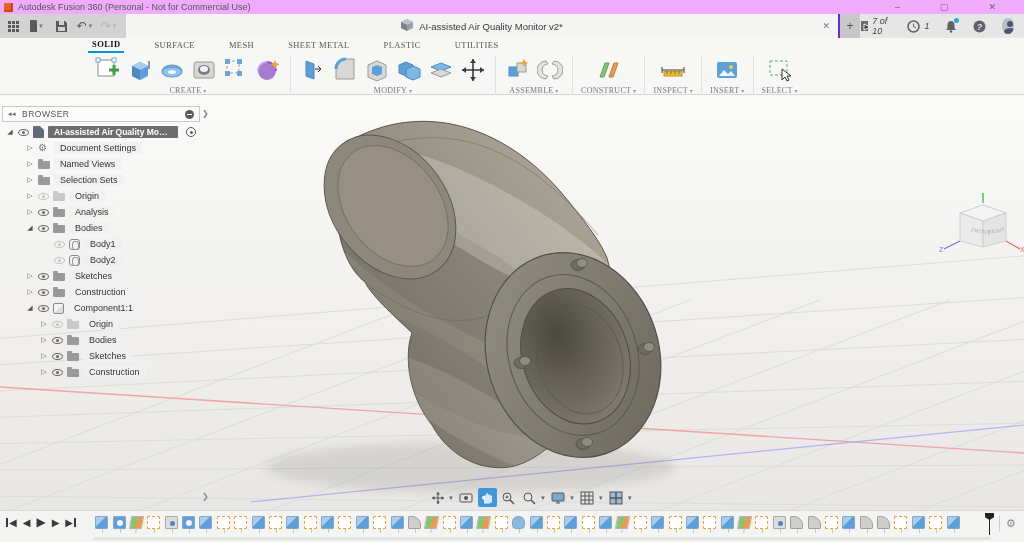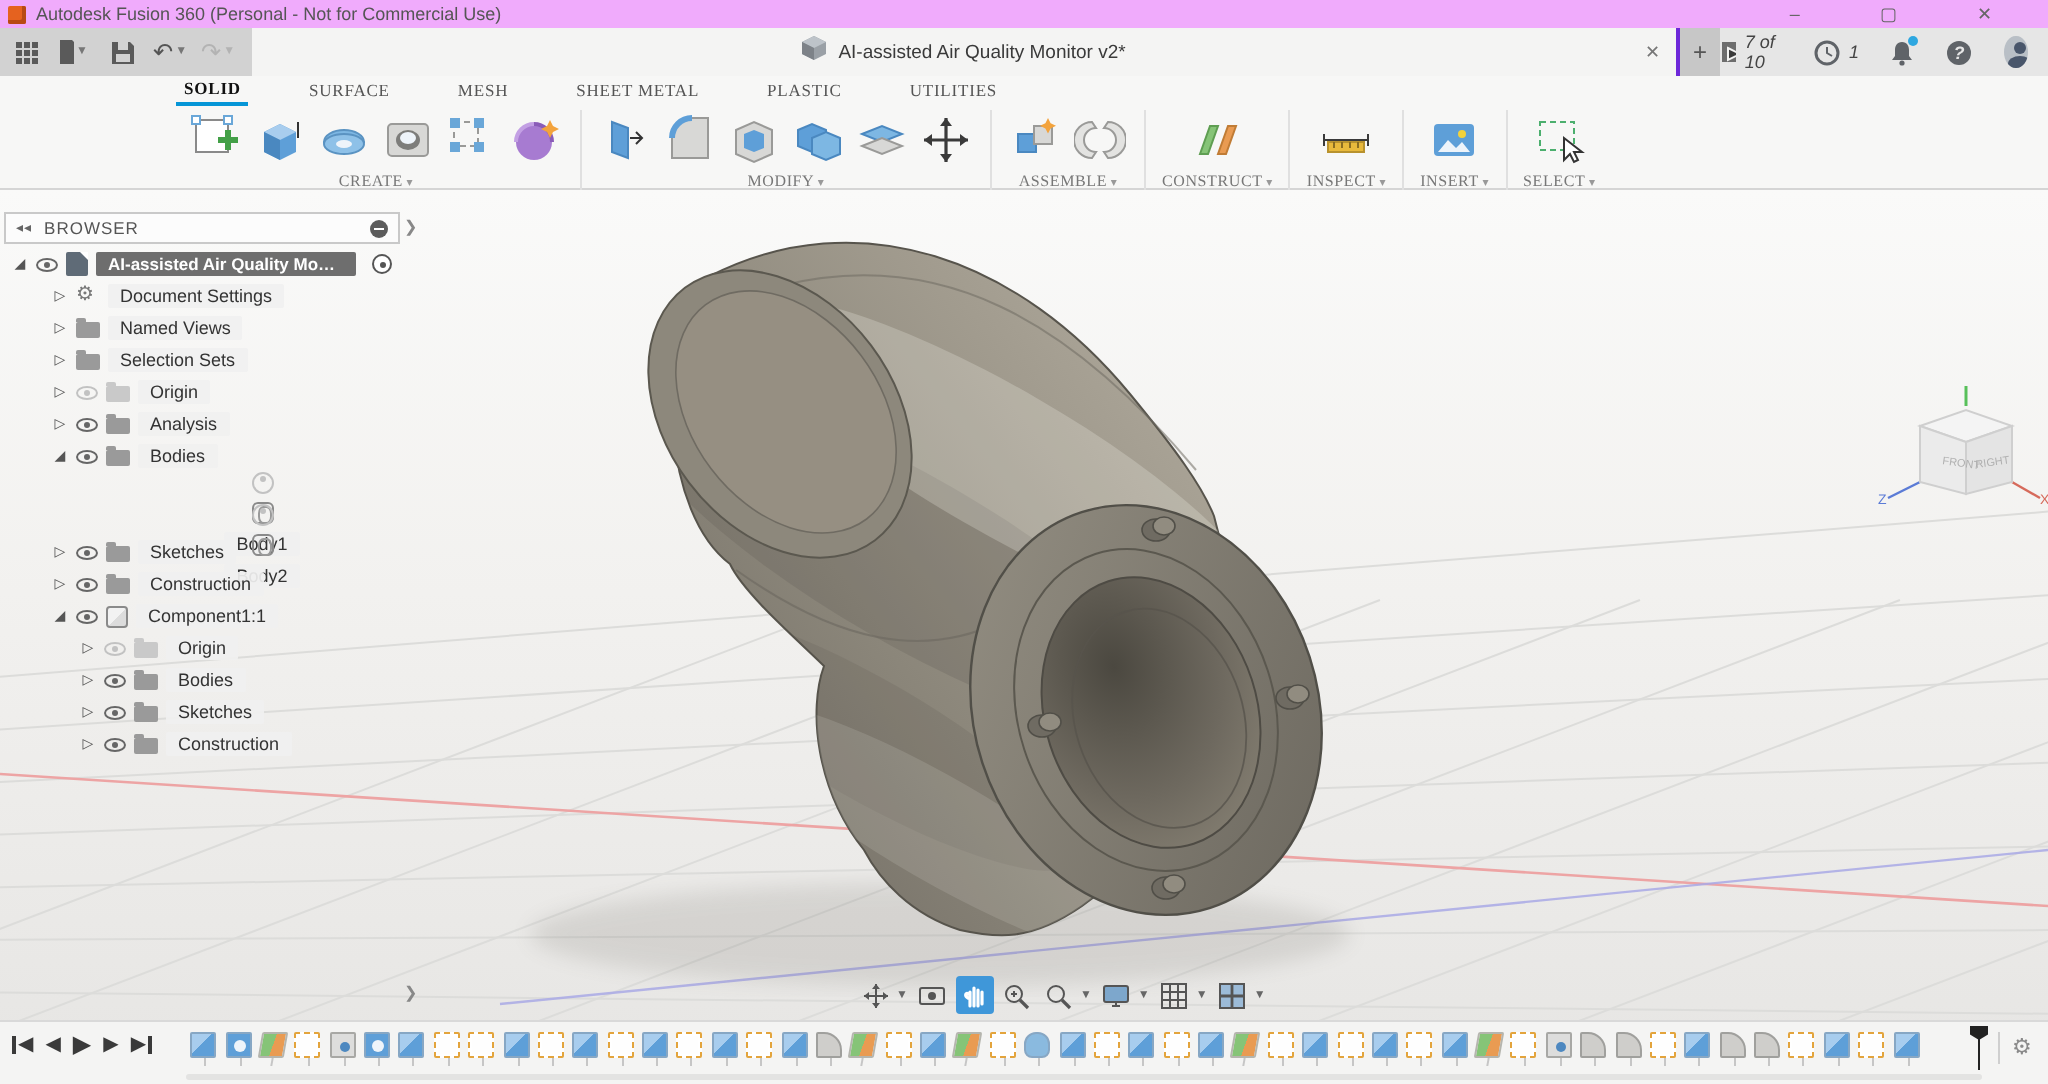--- a/index.html
+++ b/index.html
@@ -63,21 +63,21 @@
   #browser { position:absolute; left:2px; top:96px; width:206px;margin-top:10px; }
   #browser-header { width:198px; height:16px; background:#fcfcfc; border:1px solid #c9c9c9;
     display:flex; align-items:center; font-size:8.5px; color:#555; letter-spacing:.5px; padding:0 5px; }
   #browser-header .collapse { font-size:7px; color:#666; margin-right:6px; }
   .panel-dot { margin-left:auto; width:9px; height:9px; border-radius:50%; background:#5c5c5c; position:relative; }
   .panel-dot::after { content:""; position:absolute; left:2px; top:4px; width:5px; height:1px; background:#fff; }
   .panel-grip { position:absolute; left:200px; top:3px; font-size:8px; color:#888; }
   #tree { position:absolute; left:0px; top:18px; width:206px; }
   .trow { height:16px; display:flex; align-items:center; gap:4px; font-size:9px; color:#333; }
   .trow .tw { width:8px; font-size:7px; color:#555; text-align:center; flex:0 0 8px; }
-  .lv0 { padding-left:4px; } .lv1 { padding-left:24px; } .lv2 { padding-left:38px; } .lv2b { padding-left:52px;flex-direction:column; }
+  .lv0 { padding-left:4px; } .lv1 { padding-left:24px; } .lv2 { padding-left:38px; } .lv2b { padding-left:52px; }
   .lbl { background:rgba(240,240,240,.92); padding:1px 6px; border-radius:1px; white-space:nowrap; }
   .lbl.sel { background:#6e6e6e; color:#fff; width:130px; overflow:hidden; text-overflow:ellipsis; font-weight:bold; font-size:8.5px; }
   .eye { width:11px; height:7px; border:1px solid #666; border-radius:50%; position:relative; flex:0 0 11px; }
   .eye::after { content:""; position:absolute; width:3px; height:3px; border-radius:50%; background:#666; left:3px; top:1px; }
   .eye.off { border-color:#c2c2c2; } .eye.off::after { background:#c2c2c2; }
   .folder { width:12px; height:8px; background:#9a9a9a; border-radius:1px; position:relative; flex:0 0 12px; margin-top:1px; }
   .folder::before { content:""; position:absolute; top:-2px; left:0; width:5px; height:2px; background:#9a9a9a; border-radius:1px 1px 0 0; }
   .folder.lt { background:#c9c9c9; } .folder.lt::before { background:#c9c9c9; }
   .gear-g { font-size:10px; color:#787878; line-height:10px; flex:0 0 12px; }
   .docic { width:11px; height:12px; background:#5f6b77; border-radius:1px; position:relative; flex:0 0 11px; }

